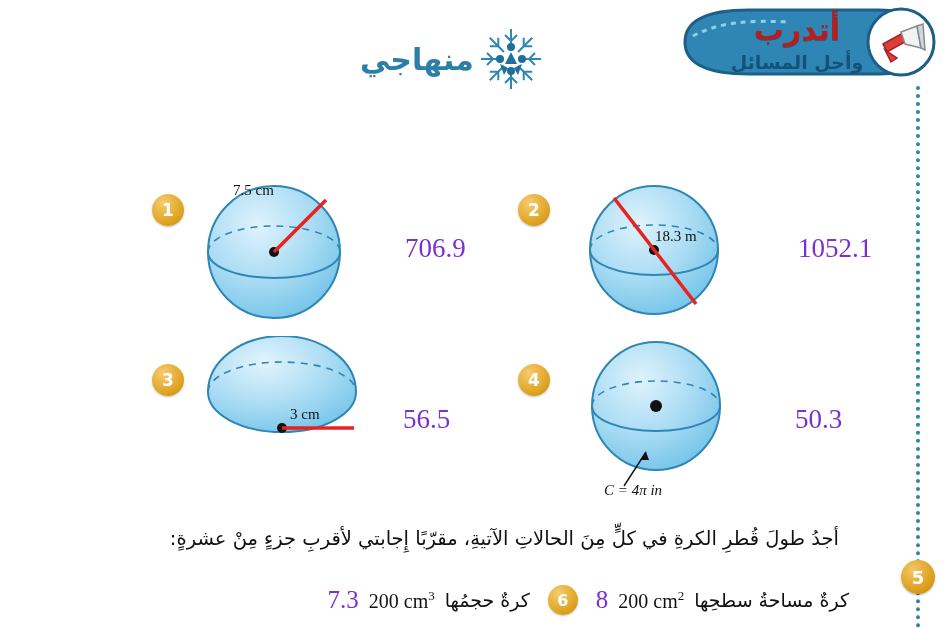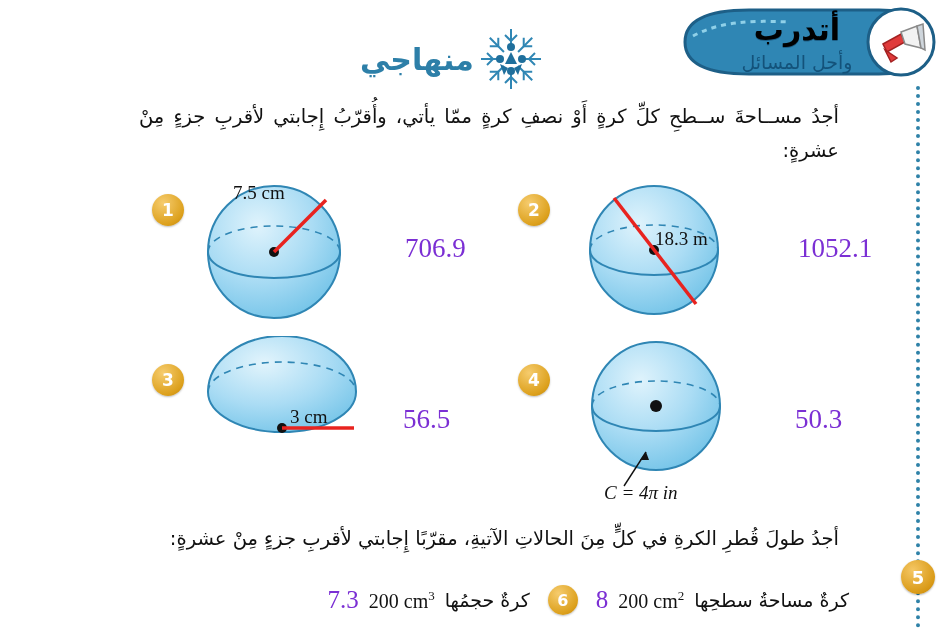--- a/index.html
+++ b/index.html
@@ -51,29 +51,29 @@
     position: absolute;
     right: 58px;
     top: 6px;
     width: 172px;
     text-align: center;
     direction: rtl;
     font-family: "DejaVu Sans", sans-serif;
   }
   .badge-title {
     font-size: 30px;
-    color: #000000;
+    color: #b91c1c;
     font-weight: bold;
     letter-spacing: 1px;
     text-shadow: 0 1px 0 #1d5f87;
   }
   .badge-sub {
     font-size: 19px;
     color: #13527a;
-    font-weight: normal;
+    font-weight: bold;
     margin-top: 4px;
   }
 
   
   .edge-dots {
     position: absolute;
     right: 29px;
     top: 86px;
     bottom: 0;
     width: 4px;
@@ -141,21 +141,21 @@
     color: #7b2fd4;
     font-family: "Liberation Serif", serif;
     font-size: 27px;
     margin-left: 40px;
   }
 
   
   .fig-label {
     position: absolute;
     font-family: "Liberation Serif", serif;
-    font-size: 19px;
+    font-size: 15px;
     color: #111111;
     white-space: nowrap;
   }
   .fig-label.ital {
     font-style: italic;
   }
 
   
   .bottom-row {
     position: absolute;
@@ -284,21 +284,20 @@
     </svg>
     <div class="badge-label">
       <div class="badge-title">أتدرب</div>
       <div class="badge-sub">وأحل المسائل</div>
     </div>
   </div>
 
   <div class="edge-dots"></div>
   <div class="page-num">5</div>
 
-  <div class="instr one">أجدُ مســاحةَ ســطحِ كلِّ كرةٍ أَوْ نصفِ كرةٍ ممّا يأتي، وأُقرّبُ إِجابتي لأقربِ جزءٍ مِنْ عشرةٍ:</div>
 
   <div class="num-circle" style="left:152px; top:194px;">1</div>
   <div style="position:absolute; left:196px; top:170px;">
     <svg width="160" height="160" viewBox="0 0 160 160">
       <defs>
         <radialGradient id="sg1" cx="38%" cy="30%" r="75%">
           <stop offset="0%" stop-color="#dff3fc"></stop>
           <stop offset="55%" stop-color="#aadcf4"></stop>
           <stop offset="100%" stop-color="#74c4e8"></stop>
         </radialGradient>

